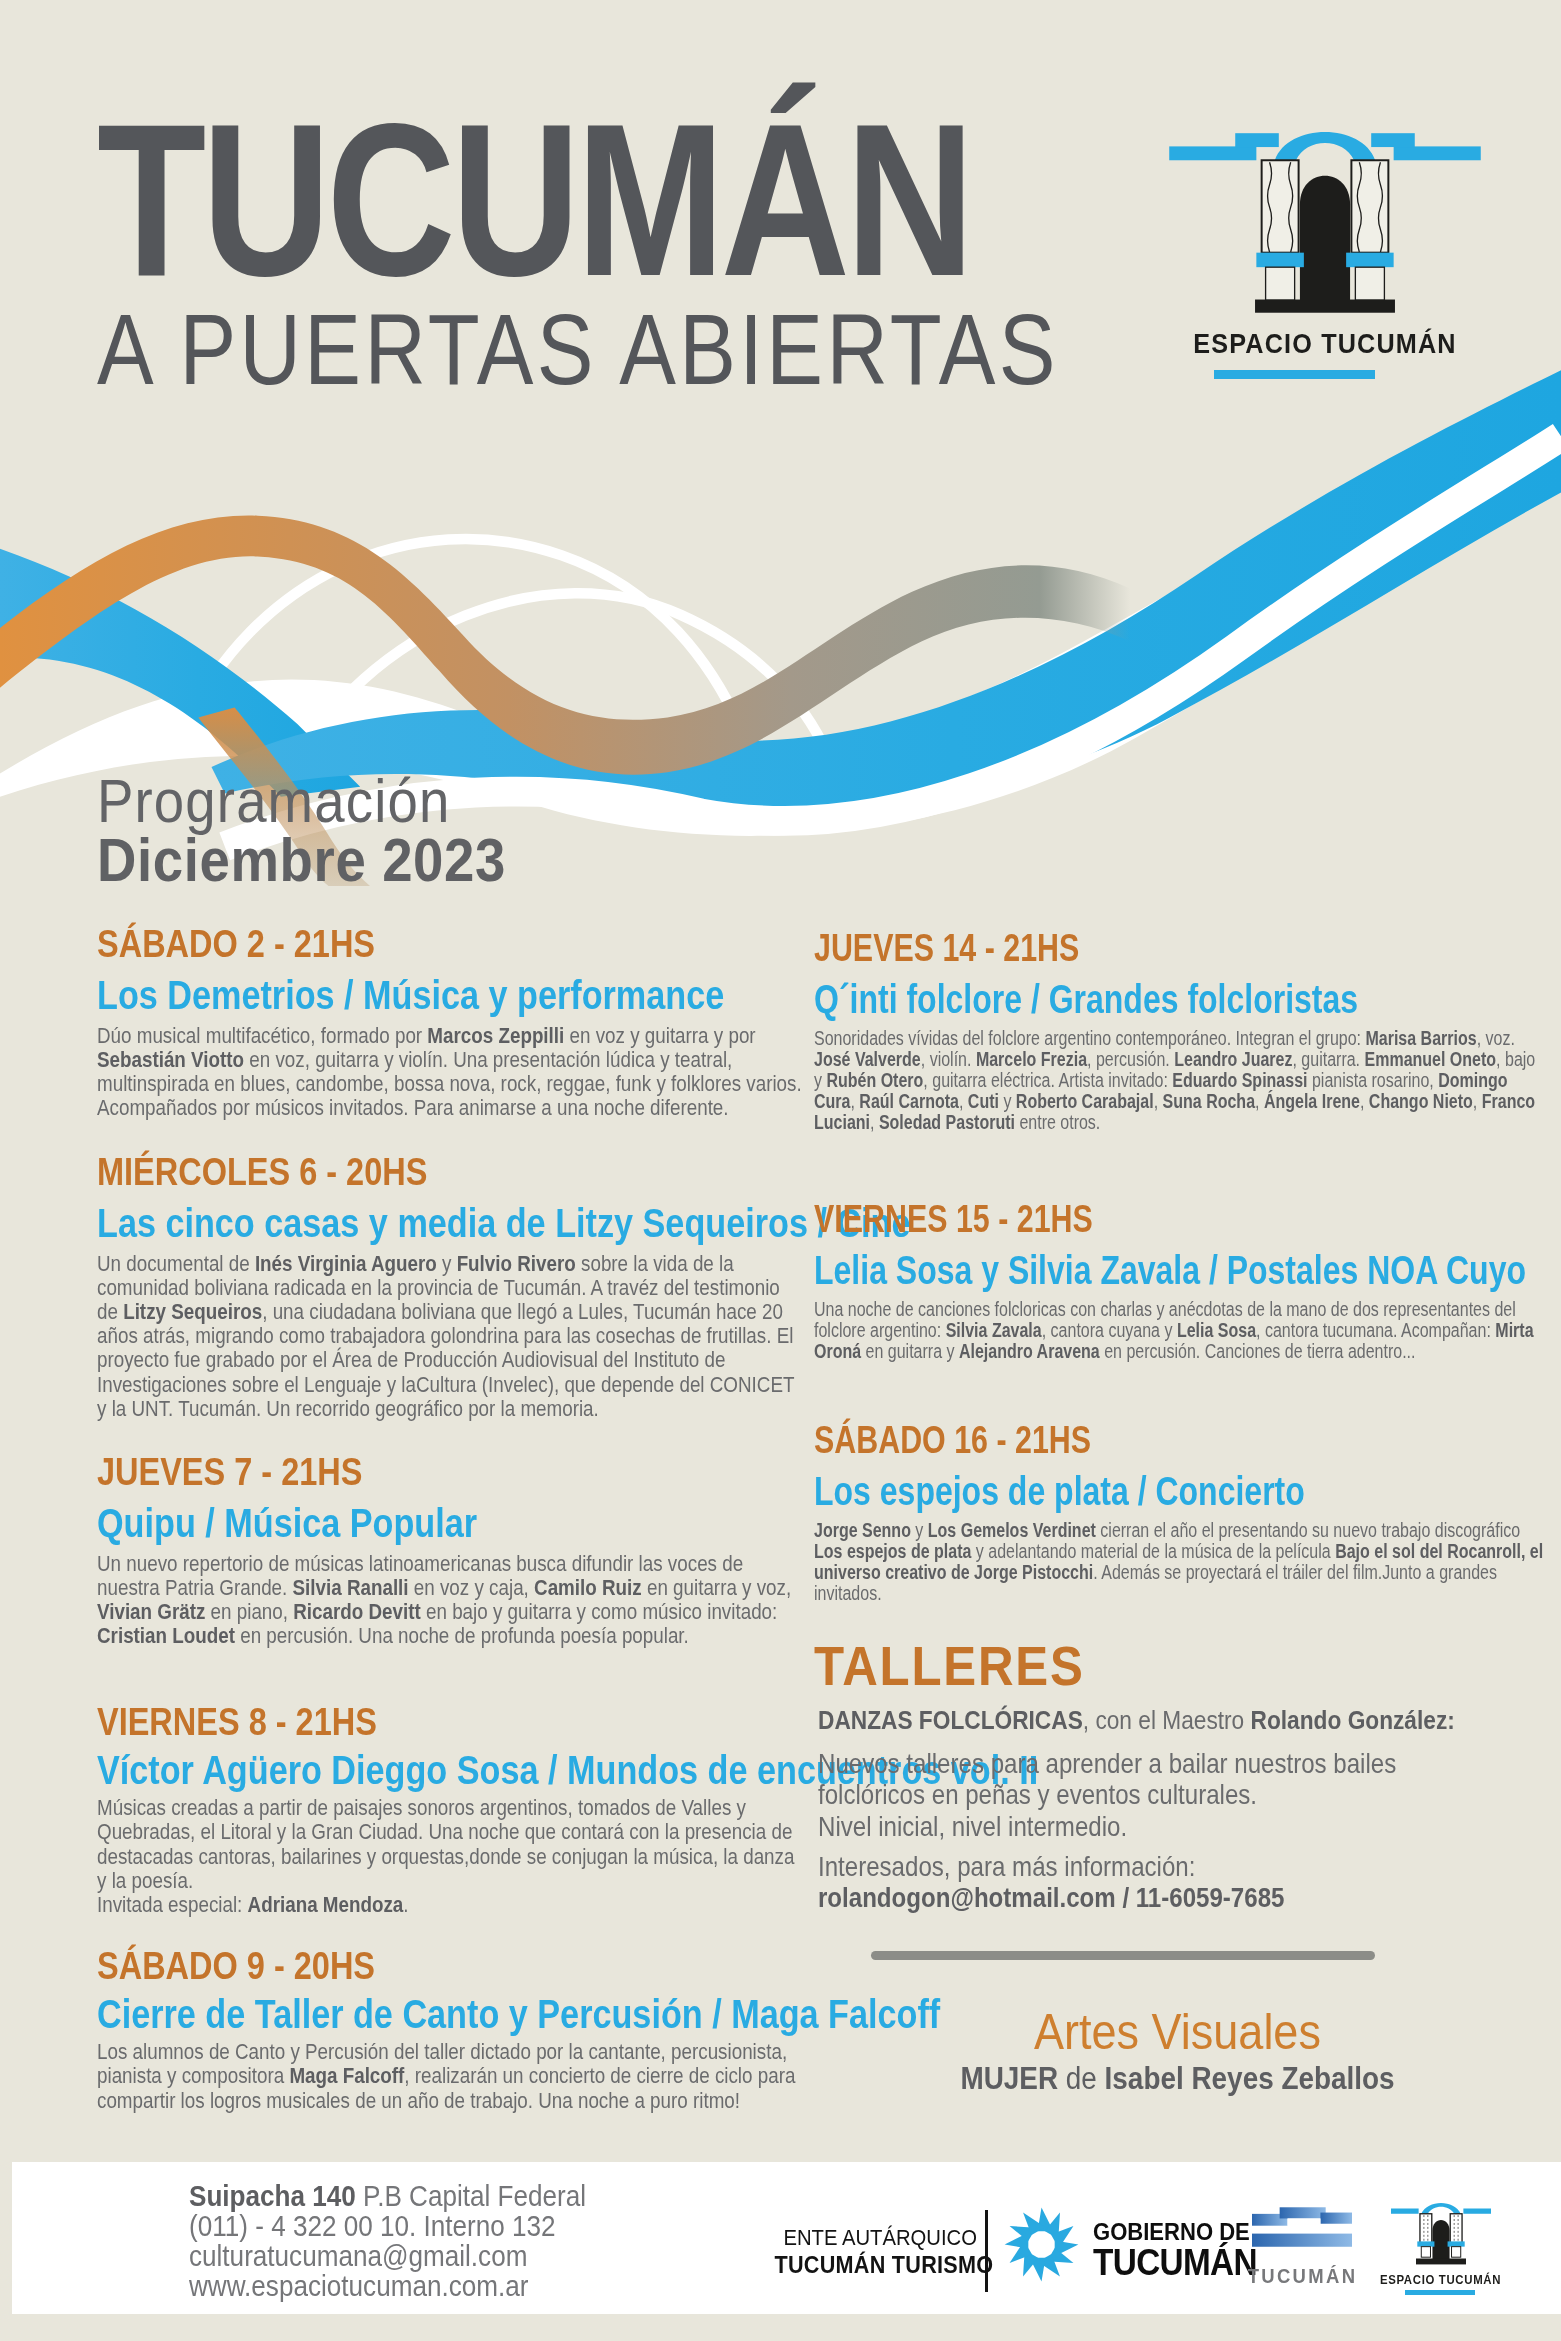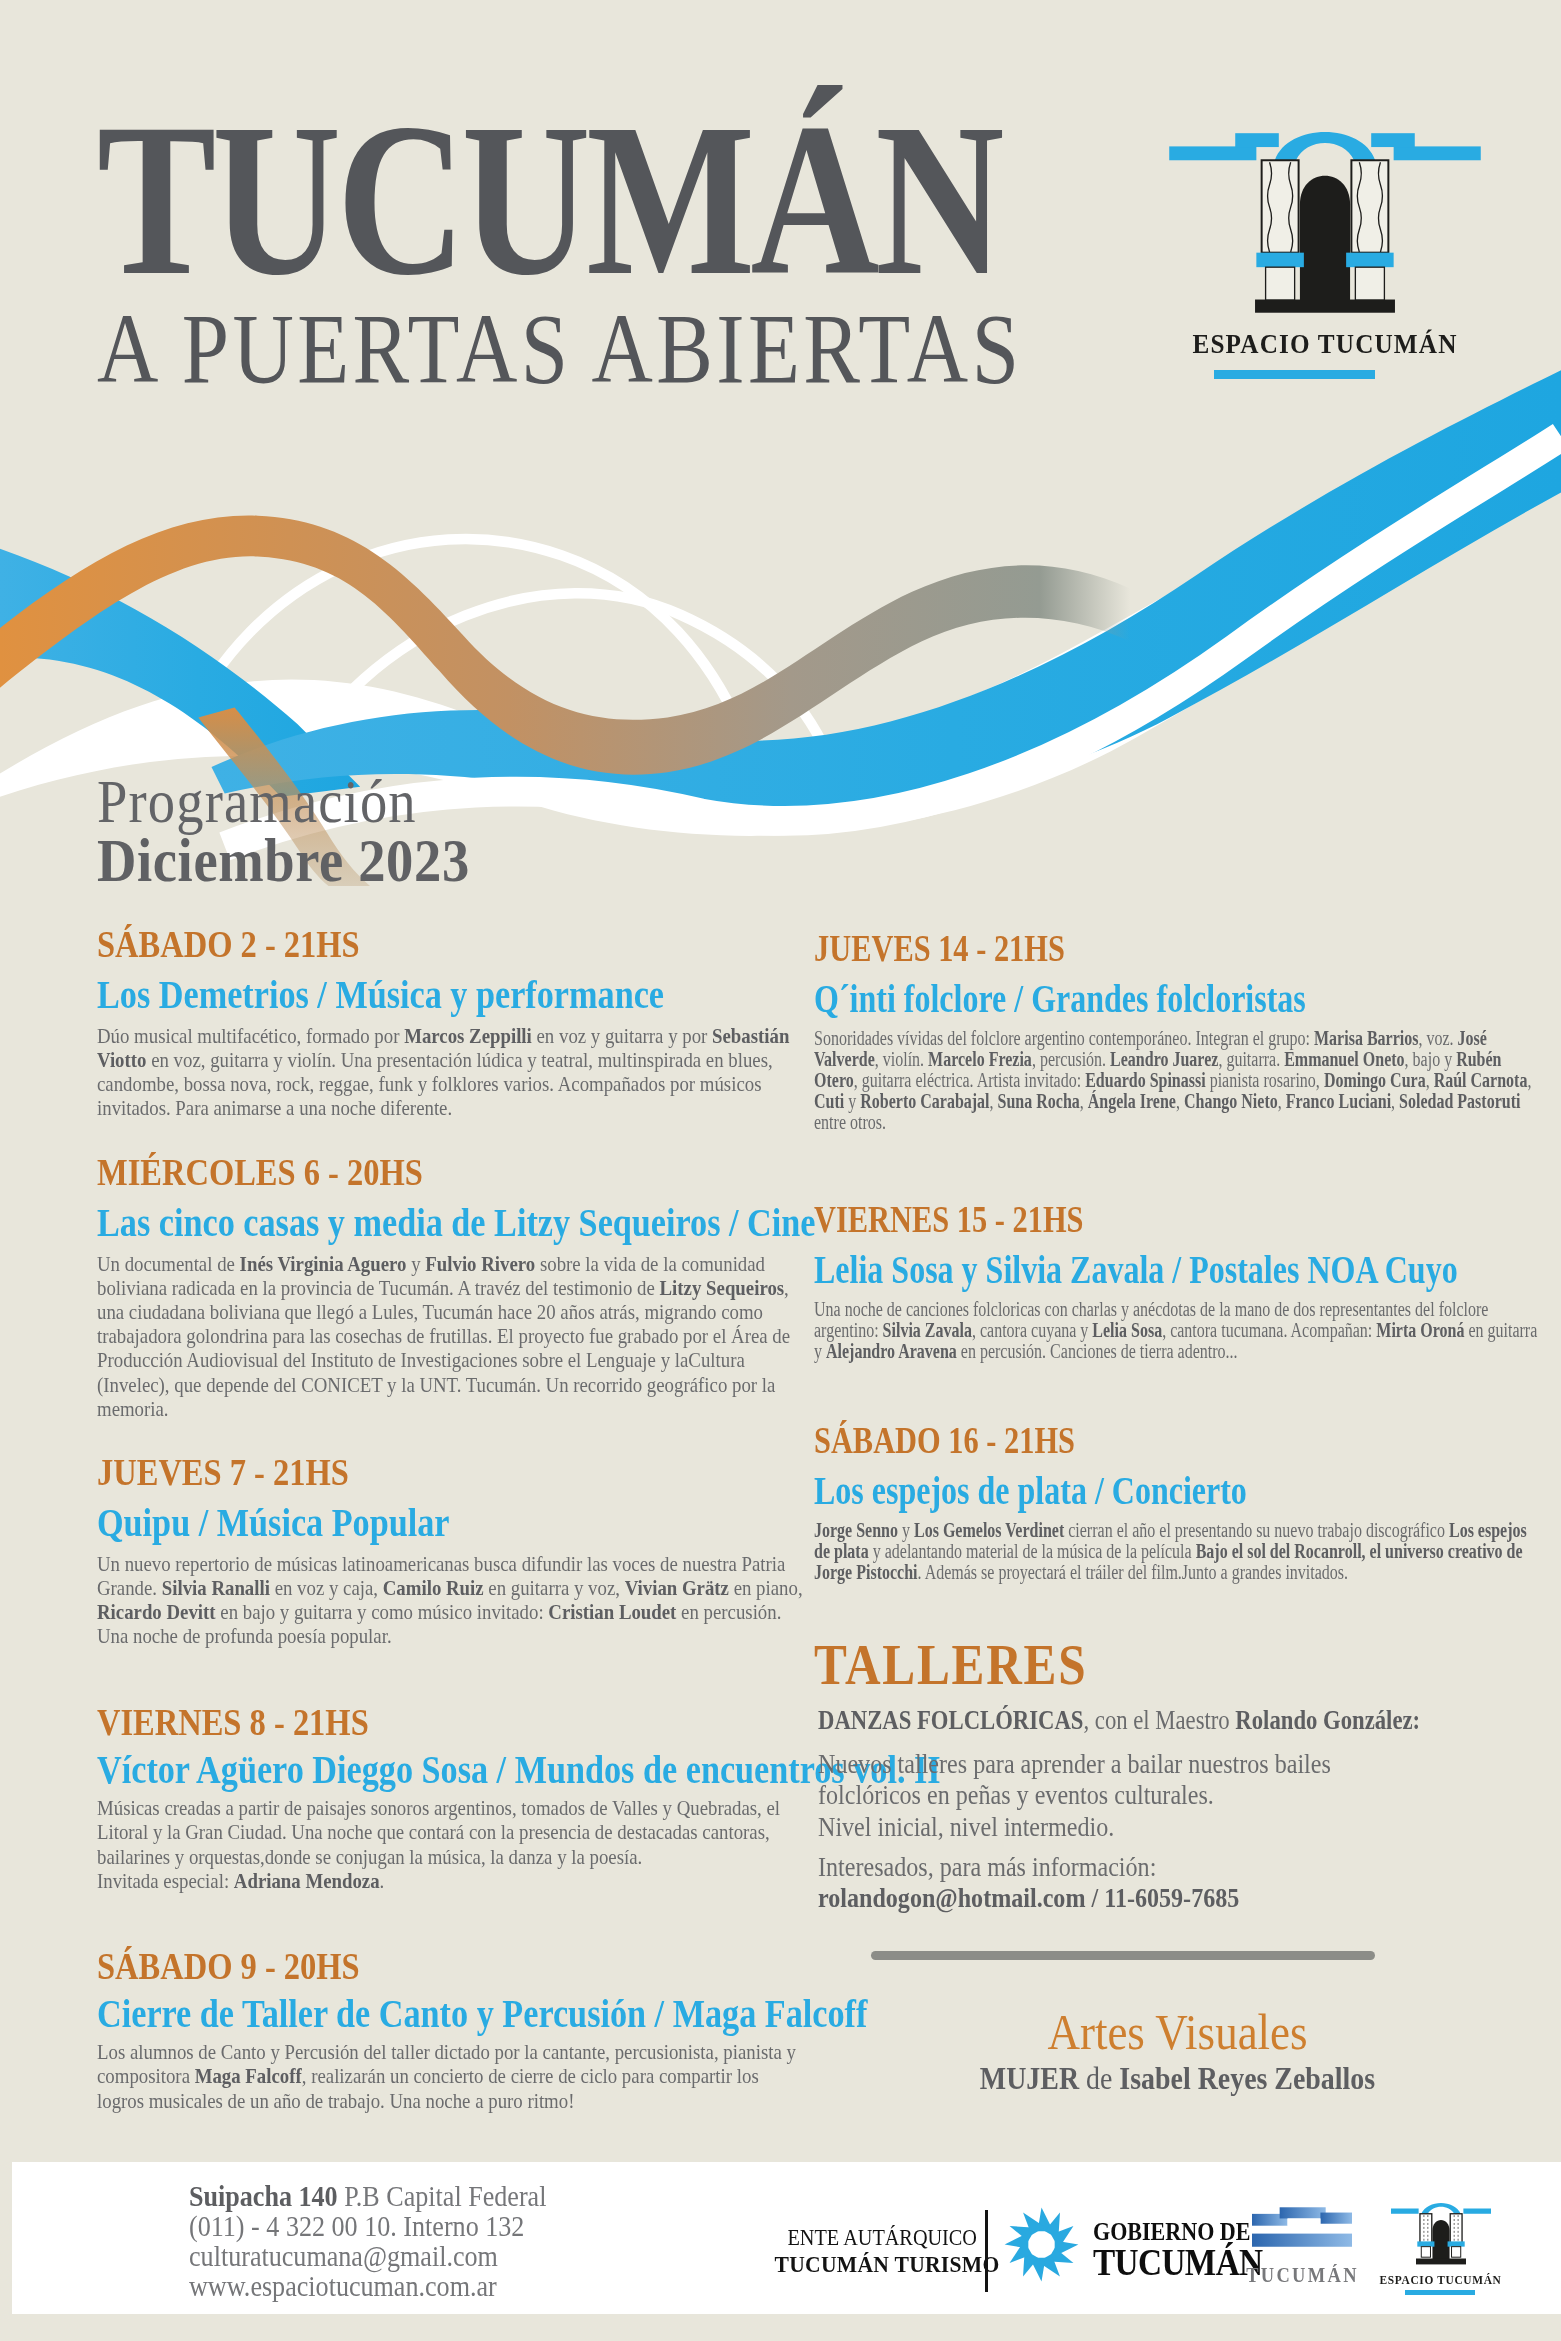--- a/index.html
+++ b/index.html
@@ -1,17 +1,17 @@
 <!DOCTYPE html>
 <html style="font-size:10.6px"><head>
 <meta charset="utf-8">
 <style>
   html,body{margin:0;padding:0;background:#ffffff;}
   .poster{position:relative;width:1561px;height:2342px;background:#e8e6db;overflow:hidden;
-          font-family:Liberation Serif, serif;color:#6a6b6d;}
+          font-family:Liberation Sans, sans-serif;color:#6a6b6d;}
 
   
   .title{position:absolute;left:97px;top:91px;font-size:218px;font-weight:700;color:#54565a;
          letter-spacing:-5.3px;line-height:1;white-space:nowrap;transform:scaleX(.82);transform-origin:0 0;}
   .subtitle{position:absolute;left:97px;top:299px;font-size:100px;font-weight:400;color:#54565a;
          letter-spacing:4px;line-height:1;white-space:nowrap;transform:scaleX(.85);transform-origin:0 0;}
   .logo-main{position:absolute;left:1169px;top:120px;width:312px;height:198px;}
   .logo-label{position:absolute;left:1169px;top:328px;width:312px;text-align:center;font-size:28px;
          font-weight:700;color:#1d1d1b;letter-spacing:1.3px;transform:scaleX(.9);transform-origin:50% 0;white-space:nowrap;}
   .logo-underline{position:absolute;left:1214px;top:370px;width:161px;height:9.3px;background:#29abe2;}

